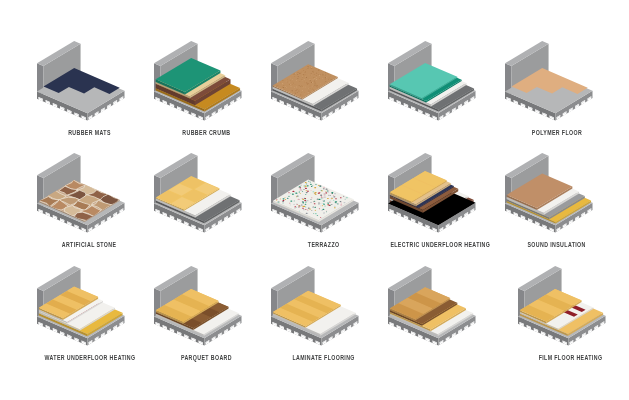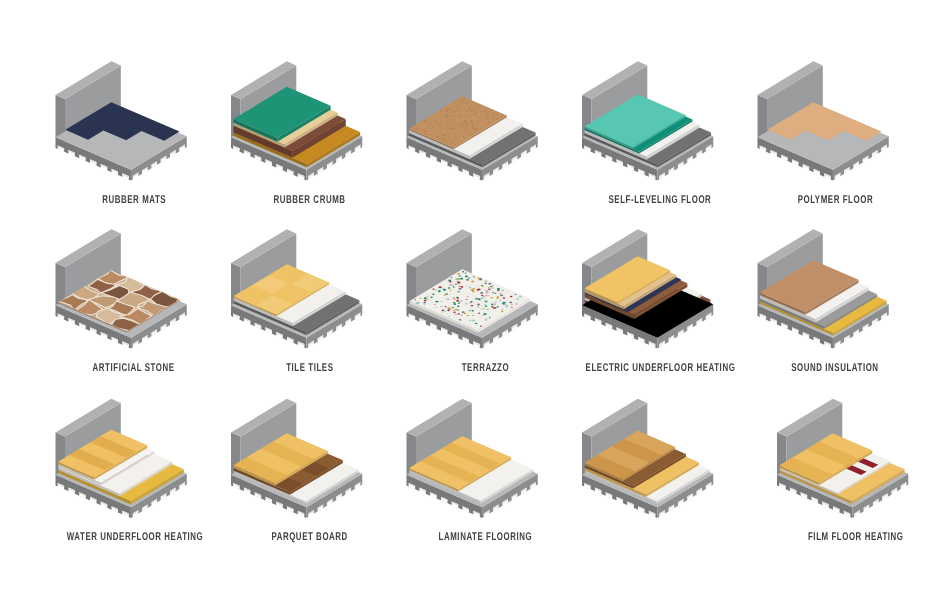--- a/index.html
+++ b/index.html
@@ -440,21 +440,20 @@
             <polygon points="84.40,52.07 48.87,73.46 48.87,75.46 84.40,54.07" fill="#d7d6d4"></polygon>
             <polygon points="43.20,34.30 84.40,52.07 48.87,73.46 7.67,55.69" fill="#f2f1ee"></polygon>
             <polygon points="7.67,54.39 44.08,70.10 44.08,71.40 7.67,55.69" fill="#0c705c"></polygon>
             <polygon points="79.61,48.71 44.08,70.10 44.08,71.40 79.61,50.01" fill="#0d7f69"></polygon>
             <polygon points="43.20,33.00 79.61,48.71 44.08,70.10 7.67,54.39" fill="#0f8f76"></polygon>
             <polygon points="7.67,53.29 39.77,67.14 39.77,68.24 7.67,54.39" fill="#449b8b"></polygon>
             <polygon points="75.30,45.75 39.77,67.14 39.77,68.24 75.30,46.85" fill="#4db19e"></polygon>
             <polygon points="43.20,31.90 75.30,45.75 39.77,67.14 7.67,53.29" fill="#57c7b2"></polygon>
           </g>
         </svg></div>
-      <div class="caption"><span>SELF-LEVELING FLOOR</span></div>
     </div>
     <div class="cell" style="left: 31px; top: 143.1px;">
       <div class="art"><svg width="115" height="96" viewBox="0 0 115 96">
           <defs>
             <clipPath id="stclip0">
               <polygon points="43.20,37.10 88.71,56.73 53.55,77.90 8.05,58.27"></polygon>
             </clipPath>
           </defs>
           <g>
             <polygon points="6.00,32.30 12.35,35.04 12.35,63.24 6.00,60.50" fill="#86878a"></polygon>
@@ -615,21 +614,20 @@
             <g>
               <polygon points="43.33,33.64 56.27,39.22 45.42,45.75 32.48,40.17" fill="#eec265"></polygon>
               <polygon points="31.55,40.73 44.49,46.31 33.64,52.84 20.70,47.26" fill="#f2cb78"></polygon>
               <polygon points="19.77,47.82 32.71,53.40 21.86,59.94 8.92,54.36" fill="#eec265"></polygon>
               <polygon points="57.47,39.73 70.40,45.31 59.55,51.85 46.62,46.27" fill="#f2cb78"></polygon>
               <polygon points="45.69,46.83 58.62,52.41 47.77,58.94 34.84,53.36" fill="#eec265"></polygon>
               <polygon points="33.91,53.92 46.84,59.50 35.99,66.03 23.06,60.45" fill="#f2cb78"></polygon>
             </g>
           </g>
         </svg></div>
-      <div class="caption"><span>TILE TILES</span></div>
     </div>
     <div class="cell" style="left: 264.8px; top: 143.1px;">
       <div class="art"><svg width="115" height="96" viewBox="0 0 115 96">
           <defs></defs>
           <g>
             <polygon points="6.00,32.30 12.35,35.04 12.35,63.24 6.00,60.50" fill="#86878a"></polygon>
             <polygon points="49.55,12.64 12.35,35.04 12.35,63.24 49.55,40.84" fill="#9b9c9d"></polygon>
             <polygon points="43.20,9.90 49.55,12.64 12.35,35.04 6.00,32.30" fill="#b0b1b3"></polygon>
             <g>
               <polygon points="6.00,60.50 56.30,82.20 56.30,89.40 6.00,67.70" fill="#78797b"></polygon>

